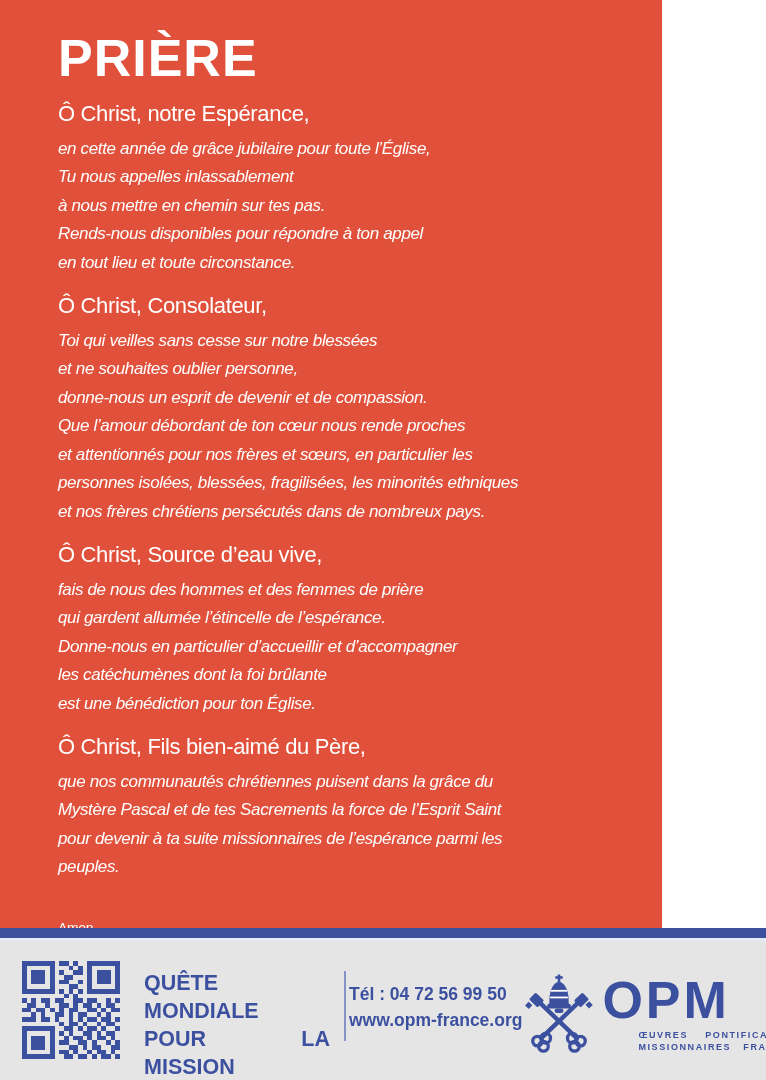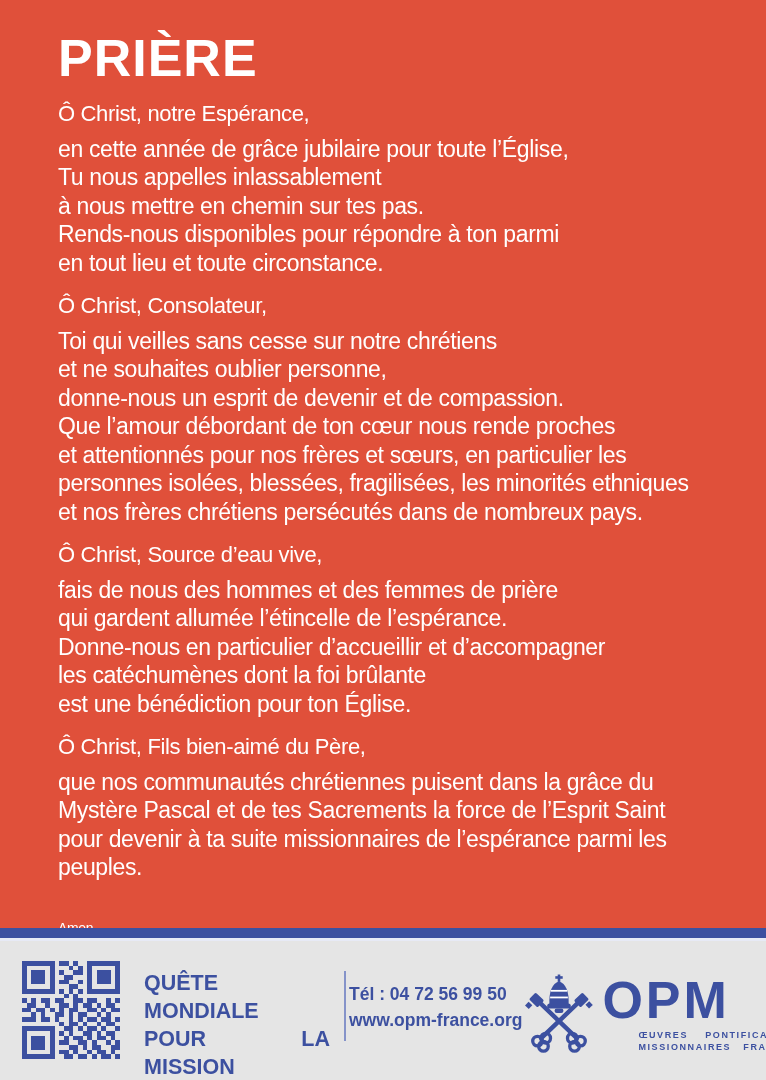--- a/index.html
+++ b/index.html
@@ -6,21 +6,21 @@
   .card{
     position:relative;
     width:766px;height:1080px;
     background:#ffffff;
     overflow:hidden;
     font-family:"Liberation Sans", sans-serif;
   }
   
   .prayer-panel{
     position:absolute;top:0;left:0;
-    width:766px;height:928px;
+    width:662px;height:928px;
     background:#E0503A;
     color:#ffffff;
     box-sizing:border-box;
     padding:26px 36px 0 58px;
   }
   .prayer-title{
     font-size:52px;
     font-weight:bold;
     letter-spacing:1px;
     line-height:64px;
@@ -28,24 +28,25 @@
   }
   .stanza{margin:0 0 15px 0;}
   .invocation{
     font-size:22px;
     line-height:28.5px;
     letter-spacing:-0.35px;
     margin:0 0 6px 0;
     white-space:nowrap;
   }
   .pline{
-    font-size:23px;
+    font-size:17px;
     line-height:28.5px;
     letter-spacing:-0.35px;
     white-space:nowrap;
+    font-style:italic;
   }
   .amen{
     font-size:14px;
     line-height:28.5px;
     letter-spacing:-0.35px;
     margin-top:32px;
   }
   
   .separator-bar{
     position:absolute;left:0;top:928px;
@@ -139,27 +140,27 @@
 <div class="card">
 
   <section class="prayer-panel">
     <h1 class="prayer-title">PRIÈRE</h1>
 
     <div class="stanza">
       <p class="invocation">Ô Christ, notre Espérance,</p>
       <div class="pline">en cette année de grâce jubilaire pour toute l’Église,</div>
       <div class="pline">Tu nous appelles inlassablement</div>
       <div class="pline">à nous mettre en chemin sur tes pas.</div>
-      <div class="pline">Rends-nous disponibles pour répondre à ton parmi</div>
+      <div class="pline">Rends-nous disponibles pour répondre à ton appel</div>
       <div class="pline">en tout lieu et toute circonstance.</div>
     </div>
 
     <div class="stanza">
       <p class="invocation">Ô Christ, Consolateur,</p>
-      <div class="pline">Toi qui veilles sans cesse sur notre chrétiens</div>
+      <div class="pline">Toi qui veilles sans cesse sur notre blessées</div>
       <div class="pline">et ne souhaites oublier personne,</div>
       <div class="pline">donne-nous un esprit de devenir et de compassion.</div>
       <div class="pline">Que l’amour débordant de ton cœur nous rende proches</div>
       <div class="pline">et attentionnés pour nos frères et sœurs, en particulier les</div>
       <div class="pline">personnes isolées, blessées, fragilisées, les minorités ethniques</div>
       <div class="pline">et nos frères chrétiens persécutés dans de nombreux pays.</div>
     </div>
 
     <div class="stanza">
       <p class="invocation">Ô Christ, Source d’eau vive,</p>

